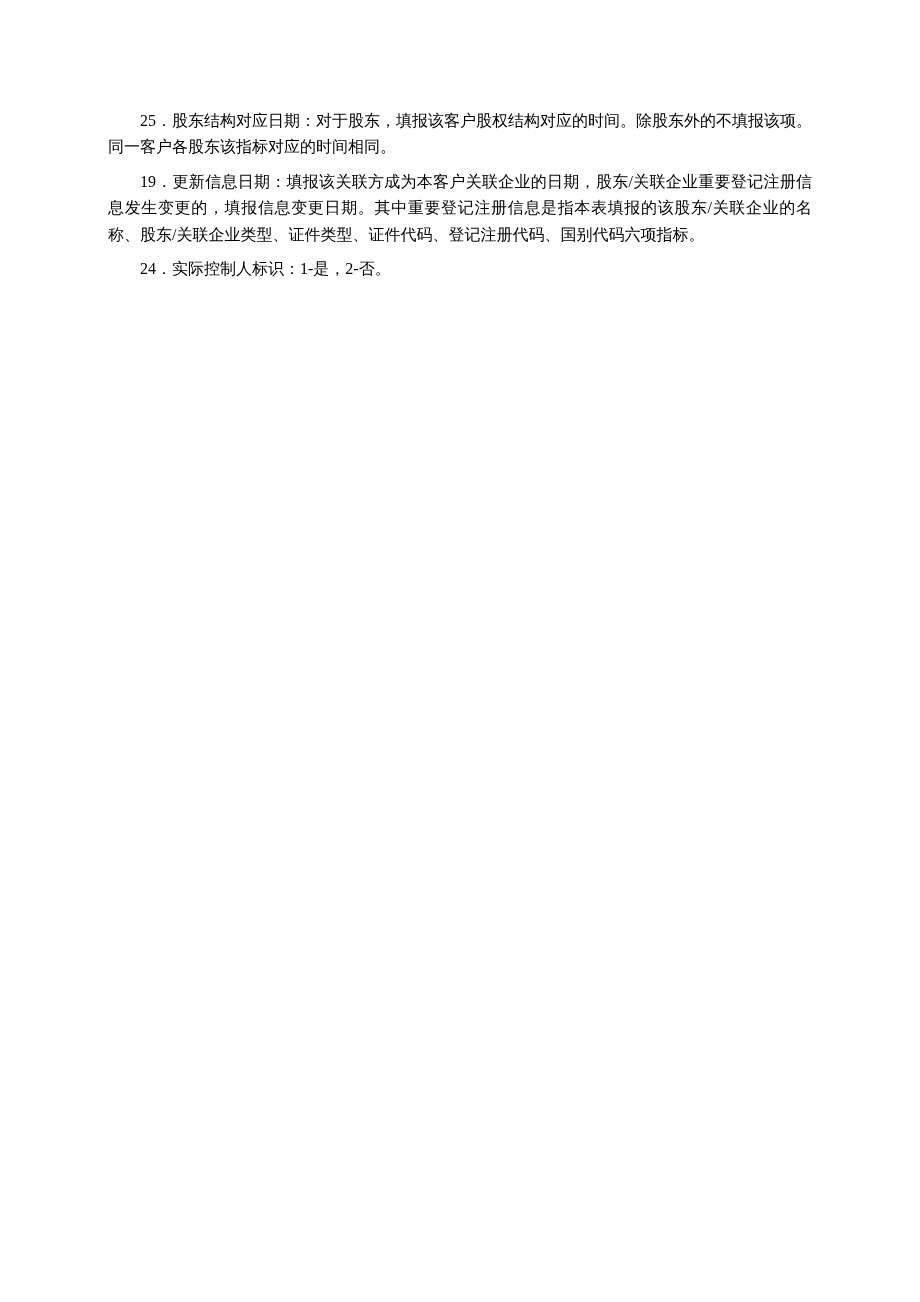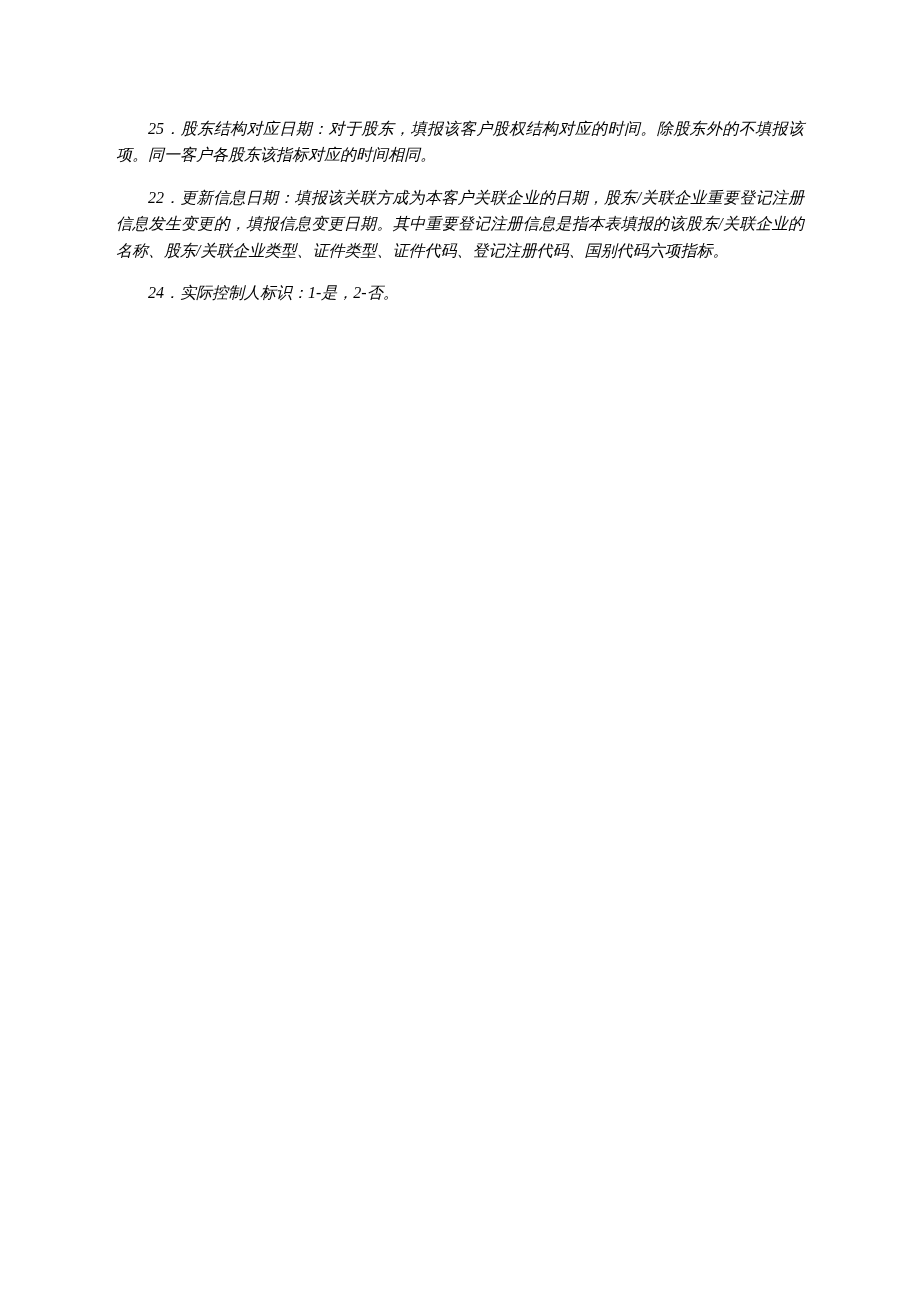--- a/index.html
+++ b/index.html
@@ -15,24 +15,23 @@
       font-size: 16px;
       line-height: 1.65;
       color: #000000;
       padding: 100px 100px 0 100px;
     }
     .content {
       text-align: justify;
     }
     .para {
       text-indent: 2em;
-      margin: 16px;
-      font-style: italic;
+      margin: 8px;
     }
   </style>
 </head>
 <body>
 
 <div class="content">
   <p class="para">25．股东结构对应日期：对于股东，填报该客户股权结构对应的时间。除股东外的不填报该项。同一客户各股东该指标对应的时间相同。</p>
-  <p class="para">22．更新信息日期：填报该关联方成为本客户关联企业的日期，股东/关联企业重要登记注册信息发生变更的，填报信息变更日期。其中重要登记注册信息是指本表填报的该股东/关联企业的名称、股东/关联企业类型、证件类型、证件代码、登记注册代码、国别代码六项指标。</p>
+  <p class="para">19．更新信息日期：填报该关联方成为本客户关联企业的日期，股东/关联企业重要登记注册信息发生变更的，填报信息变更日期。其中重要登记注册信息是指本表填报的该股东/关联企业的名称、股东/关联企业类型、证件类型、证件代码、登记注册代码、国别代码六项指标。</p>
   <p class="para">24．实际控制人标识：1-是，2-否。</p>
 </div>
 
 </body></html>

